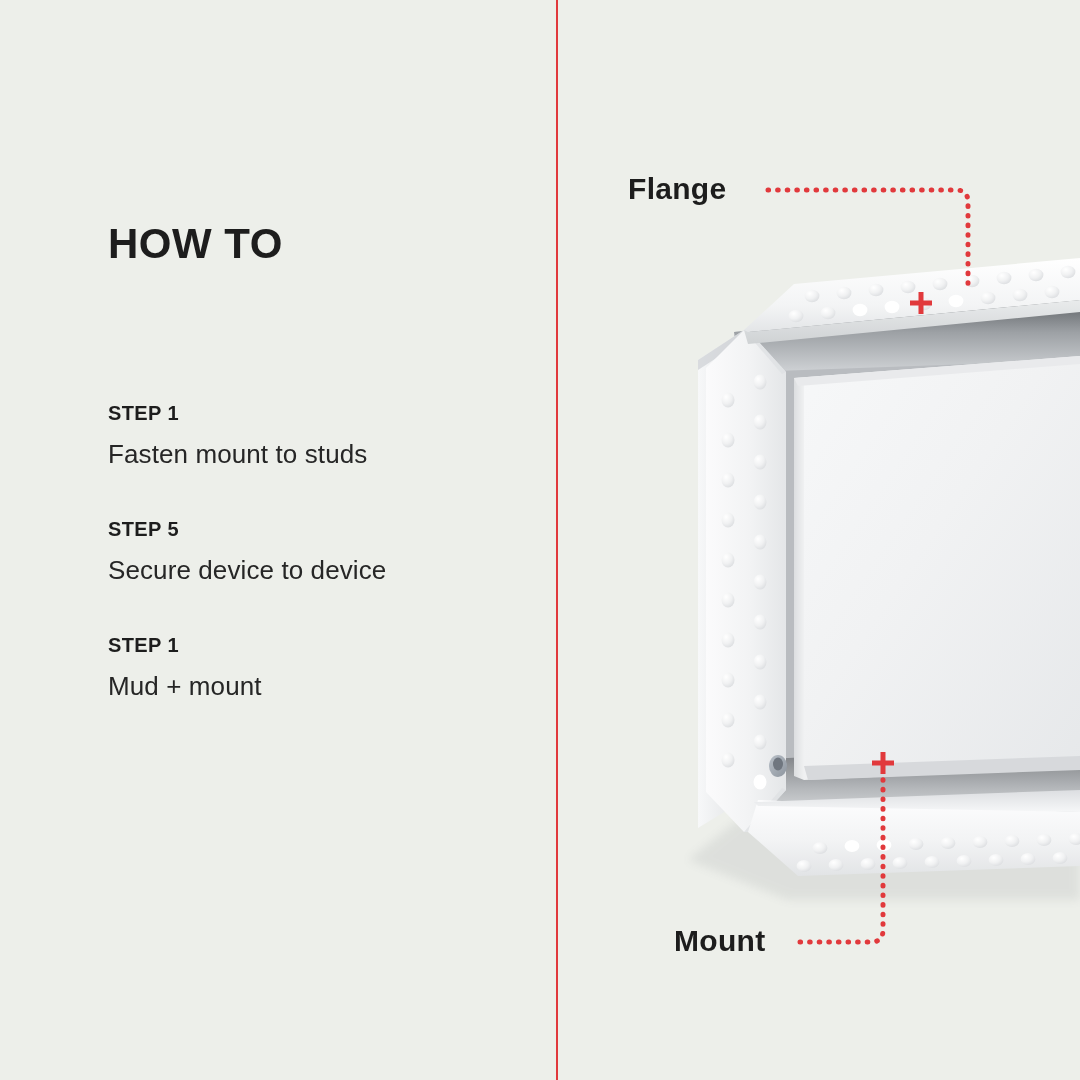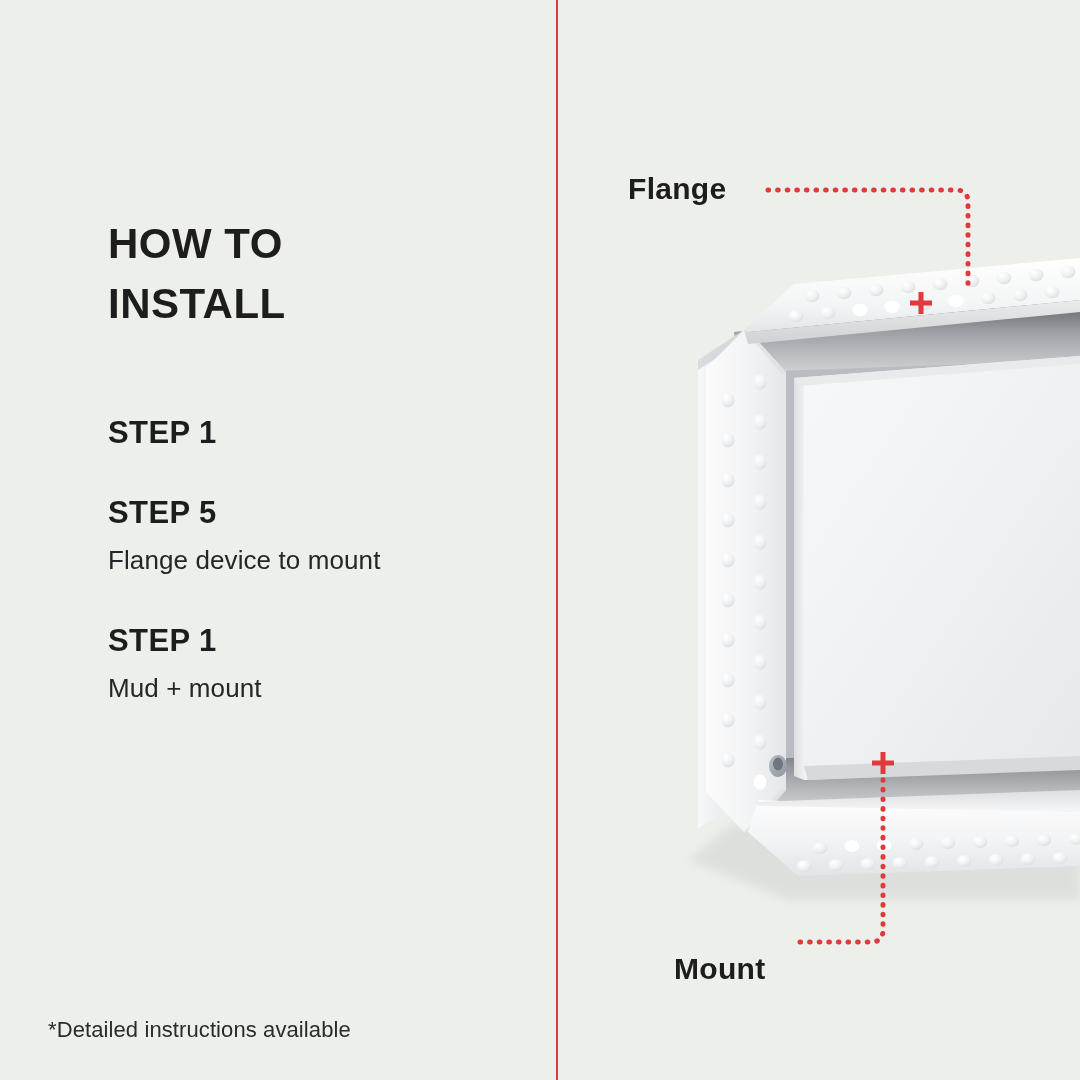--- a/index.html
+++ b/index.html
@@ -27,78 +27,77 @@
     position:absolute;left:108px;top:214px;width:420px;
     font-size:42px;font-weight:700;letter-spacing:0.5px;line-height:1.42;
     color:#1d1d1d;margin:0;
   }
   .page-title span{display:block;}
 
   .steps{position:absolute;left:108px;top:400px;width:430px;}
   .step{margin:0 0 46px 0;}
   .step:last-child{margin-bottom:0;}
   .step-title{
-    font-size:31px;font-weight:700;letter-spacing:0.4px;
-    color:#1d1d1d;margin:16px 0 13px 0;line-height:1.1;
+    font-size:20px;font-weight:700;letter-spacing:0.4px;
+    color:#1d1d1d;margin:2px 0 13px 0;line-height:1.1;
   }
   .step-desc{
     font-size:26px;font-weight:400;letter-spacing:0.1px;
     color:#262626;margin:0;line-height:1.35;max-width:330px;
   }
   .footnote{
     position:absolute;left:48px;top:1017px;
     font-size:22px;font-weight:400;color:#2b2b2b;letter-spacing:0.1px;
     margin:0;white-space:nowrap;
   }
 
   
   .right-panel{position:absolute;left:558px;top:0;width:522px;height:1080px;overflow:hidden;}
 
   .callout-label{
     position:absolute;font-size:30px;font-weight:700;color:#1d1d1d;
     letter-spacing:0.3px;line-height:1;white-space:nowrap;
   }
   .callout-flange{left:70px;top:174px;}
-  .callout-mount{left:116px;top:954px;}
+  .callout-mount{left:116px;top:926px;}
 
   .leader-svg{position:absolute;left:0;top:0;width:522px;height:1080px;pointer-events:none;}
 
   .product-svg{position:absolute;left:0;top:0;width:522px;height:1080px;}
 </style>
 </head>
 <body>
 
 <div id="stage">
 
   <div class="left-panel">
 
     <h1 class="page-title">
       <span>HOW TO</span>
-      <span>INSTALL</span>
     </h1>
 
     <div class="steps">
 
       <div class="step">
         <p class="step-title">STEP 1</p>
+        <p class="step-desc">Fasten mount to studs</p>
       </div>
 
       <div class="step">
         <p class="step-title">STEP 5</p>
-        <p class="step-desc">Flange device to mount</p>
+        <p class="step-desc">Secure device to device</p>
       </div>
 
       <div class="step">
         <p class="step-title">STEP 1</p>
         <p class="step-desc">Mud + mount</p>
       </div>
 
     </div>
 
-    <p class="footnote">*Detailed instructions available</p>
   </div>
 
   <div class="divider"></div>
 
   <div class="right-panel">
 
     <svg class="product-svg" viewBox="0 0 522 1080">
       <defs>
         <linearGradient id="gTopFlange" x1="0" y1="0" x2="0" y2="1">
           <stop offset="0%" stop-color="#ffffff"></stop>

